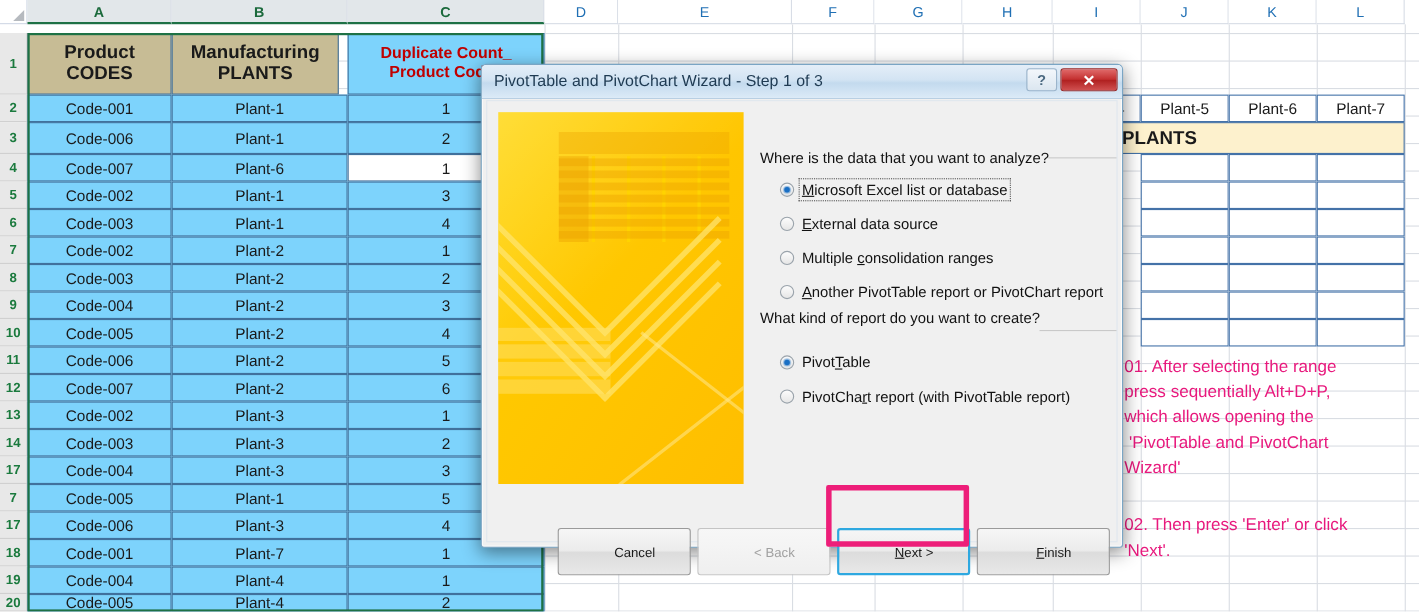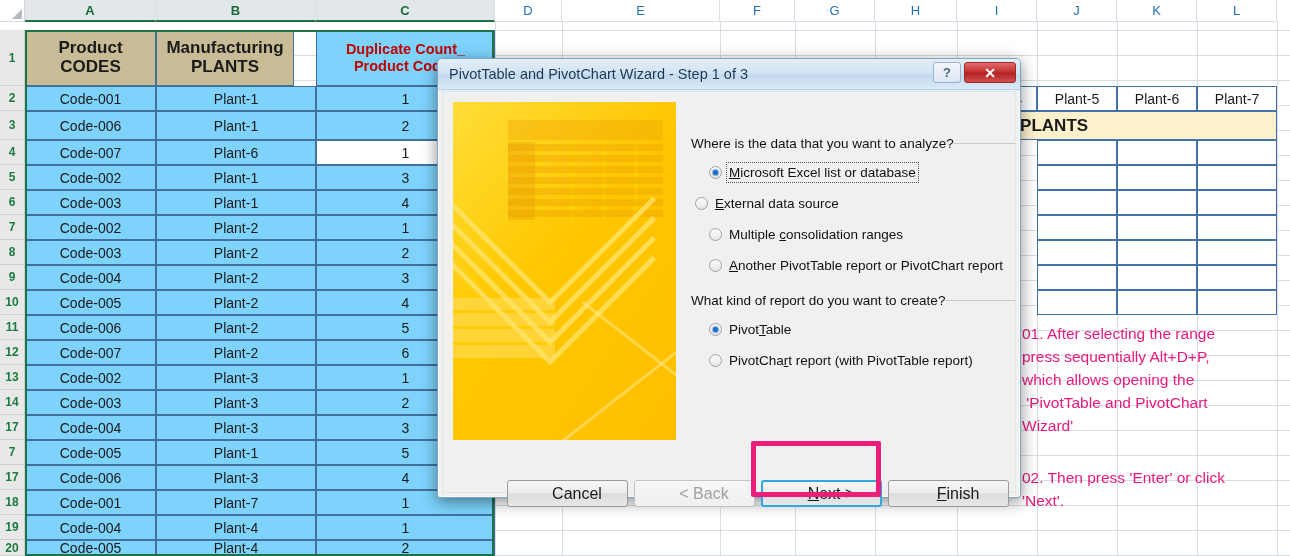--- a/index.html
+++ b/index.html
@@ -194,25 +194,25 @@
     background: #1a6fc4;
     box-shadow: 0 0 1px 1px rgba(26,111,196,.5);
   }
   .radio-lbl.focus {
     outline: 1px dotted #555; outline-offset: 2px;
   }
   u { text-decoration: underline; }
 
   
   .dbtn {
-    position: absolute; height: 27px; width: 121px;
+    position: absolute; height: 43px; width: 121px;
     background: linear-gradient(to bottom, #f6f6f6 0%, #ececec 47%, #dcdcdc 52%, #e8e8e8 100%);
     border: 1px solid #9a9a9a; border-radius: 3px;
     display: flex; align-items: center; justify-content: center;
-    font-size: 16px; color: #1a1a1a; padding-left: 19px;
+    font-size: 12px; color: #1a1a1a; padding-left: 19px;
   }
   .dbtn.disabled { color: #a0a0a0; border-color: #c4c4c4;
     background: linear-gradient(to bottom, #f7f7f7, #efefef); }
   .dbtn.focused {
     border: 2px solid #2ea8e0; border-radius: 3px;
   }
   .pink-ring {
     position: absolute; border: 5px solid #ed1e79; border-radius: 2px;
   }
 </style>
@@ -297,21 +297,21 @@
         <div class="rowhead" style="top: 490px; height: 25px;">18</div>
         <div class="rowhead" style="top: 515px; height: 25px;">19</div>
         <div class="rowhead" style="top: 540px; height: 16px;">20</div>
       </div>
 
     <div id="cells">
         <div class="cell hdr-tan bord" style="left: 25px; top: 30px; width: 131px; height: 56px; flex-direction: column;">
           <div>Product</div>
           <div>CODES</div>
         </div>
-        <div class="cell hdr-tan bord" style="left: 156px; top: 30px; width: 138px; height: 56px; flex-direction: column;">
+        <div class="cell hdr-tan bord" style="left: 156px; top: 30px; width: 152px; height: 56px; flex-direction: column;">
           <div>Manufacturing</div>
           <div>PLANTS</div>
         </div>
         <div class="cell hdr-red selected bord" style="left: 316px; top: 30px; width: 179px; height: 56px; flex-direction: column;">
           <div>Duplicate Count_</div>
           <div>Product Codes</div>
         </div>
         <div class="cell selected bord" style="left: 25px; top: 86px; width: 131px; height: 25px; flex-direction: column;">
           <div>Code-001</div>
         </div>
@@ -568,34 +568,34 @@
         </div>
       </div>
 
       <div class="grp-label" style="left:248px; top:44px;">Where is the data that you want to analyze?</div>
       <div class="grp-rule" style="left:510px; top:51px; width:62px;"></div>
 
       <div class="radio-row" style="left:266px; top:73px;">
         <span class="radio on"></span>
         <span class="radio-lbl focus"><u>M</u>icrosoft Excel list or database</span>
       </div>
-      <div class="radio-row" style="left:252px; top:104px;">
+      <div class="radio-row" style="left:266px; top:104px;">
         <span class="radio"></span>
         <span class="radio-lbl"><u>E</u>xternal data source</span>
       </div>
       <div class="radio-row" style="left:266px; top:166px;">
         <span class="radio"></span>
         <span class="radio-lbl"><u>A</u>nother PivotTable report or PivotChart report</span>
       </div>
       <div class="radio-row" style="left:266px; top:135px;">
         <span class="radio"></span>
         <span class="radio-lbl">Multiple <u>c</u>onsolidation ranges</span>
       </div>
 
-      <div class="grp-label" style="left:248px; top:201px;">What kind of report do you want to create?</div>
+      <div class="grp-label" style="left:248px; top:190px;">What kind of report do you want to create?</div>
       <div class="grp-rule" style="left:502px; top:208px; width:70px;"></div>
 
       <div class="radio-row" style="left:266px; top:230px;">
         <span class="radio on"></span>
         <span class="radio-lbl">Pivot<u>T</u>able</span>
       </div>
       <div class="radio-row" style="left:266px; top:261px;">
         <span class="radio"></span>
         <span class="radio-lbl">PivotCha<u>r</u>t report (with PivotTable report)</span>
       </div>

